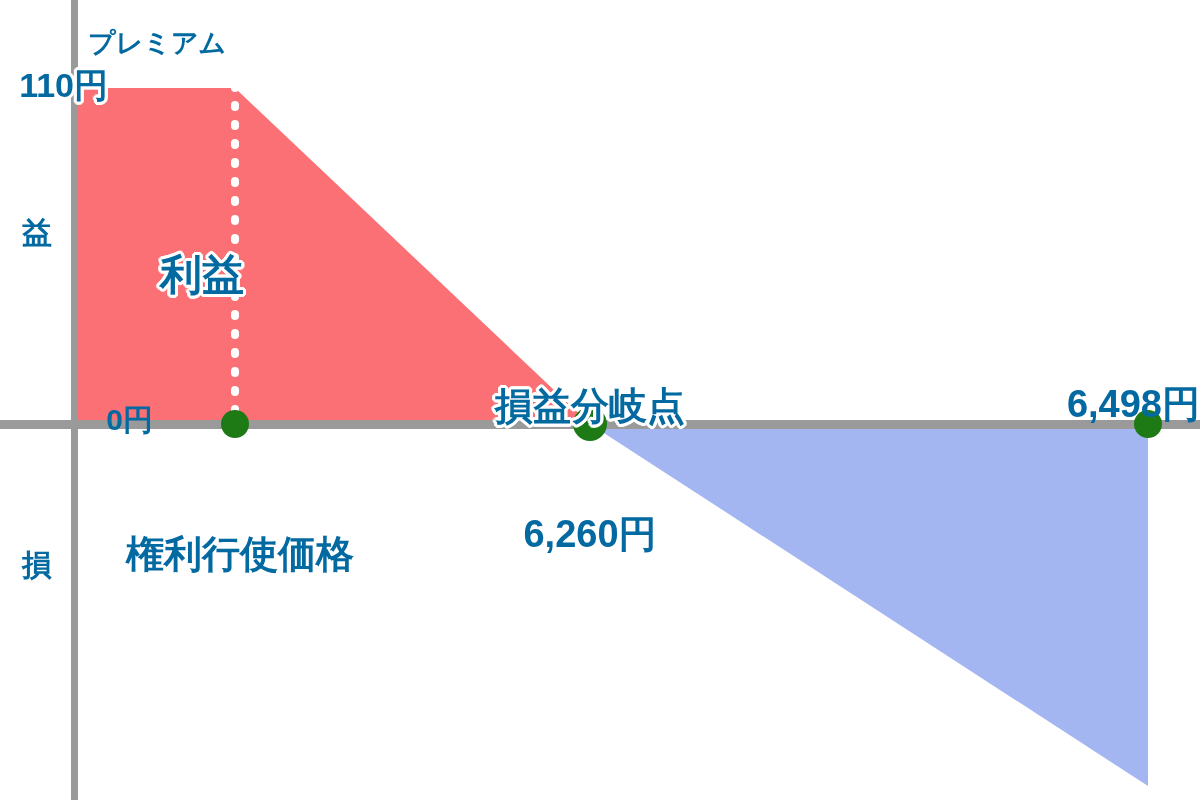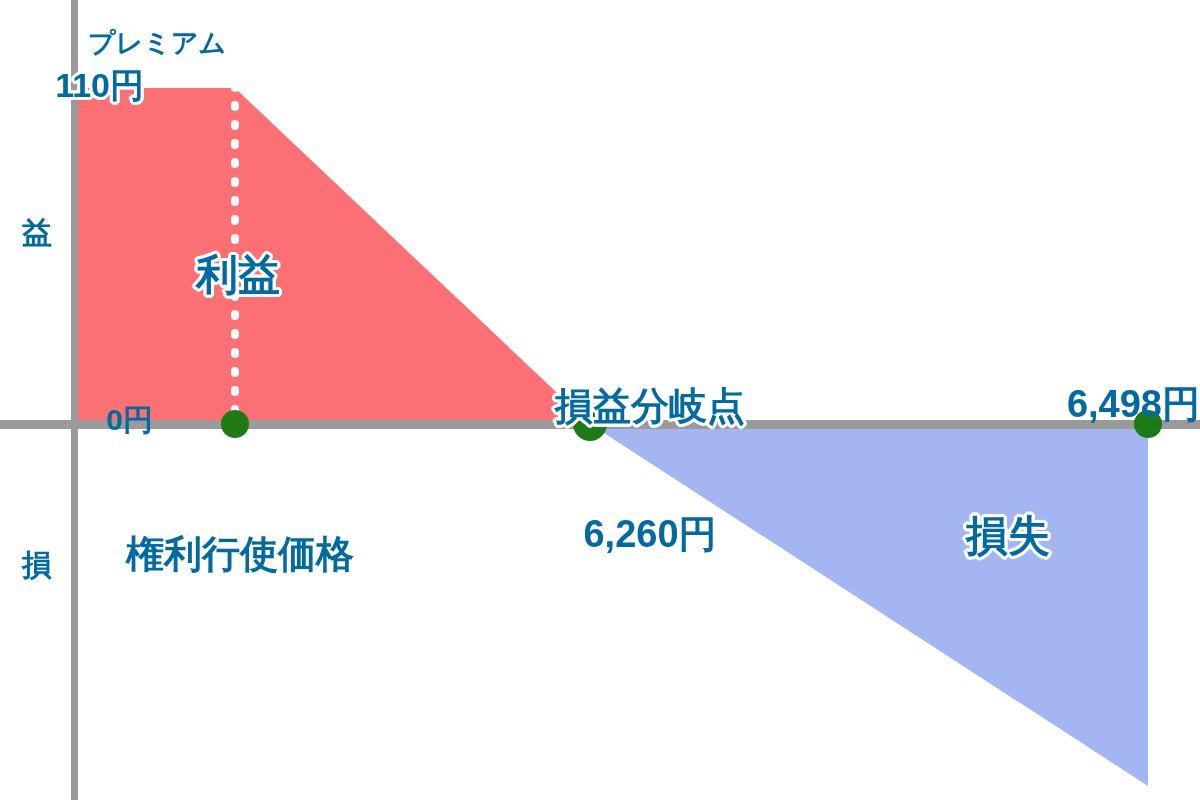--- a/index.html
+++ b/index.html
@@ -41,34 +41,33 @@
   .halo {
     text-shadow:
        3px  0px 0 #ffffff, -3px  0px 0 #ffffff,
        0px  3px 0 #ffffff,  0px -3px 0 #ffffff,
        2px  2px 0 #ffffff, -2px  2px 0 #ffffff,
        2px -2px 0 #ffffff, -2px -2px 0 #ffffff,
        3px  1px 0 #ffffff, -3px  1px 0 #ffffff,
        1px  3px 0 #ffffff,  1px -3px 0 #ffffff,
        3px -1px 0 #ffffff, -3px -1px 0 #ffffff,
       -1px  3px 0 #ffffff, -1px -3px 0 #ffffff;
-    padding-left: 36px;
   }
   .center { text-align: center; }
   .right  { text-align: right; }
 
   
   #label-premium      { left: 88px;  top: 28px;  font-size: 27px; }
   #label-y-top        { left: 0px;   top: 66px;  width: 108px; font-size: 34px; }
   #label-y-zero       { left: 0px;   top: 403px; width: 108px; font-size: 30px; margin-left: 45px; }
   #label-axis-profit  { left: 22px;  top: 216px; font-size: 30px; }
   #label-axis-loss    { left: 22px;  top: 548px; font-size: 30px; }
   #label-profit-area  { left: 160px; top: 251px; font-size: 42px; }
   #label-strike       { left: 60px;  top: 448px; width: 360px; font-size: 38px; }
-  #label-breakeven    { left: 464px; top: 300px; width: 300px; font-size: 38px; }
+  #label-breakeven    { left: 440px; top: 300px; width: 300px; font-size: 38px; }
   #label-settlement   { left: 870px; top: 298px; width: 330px; font-size: 38px; text-align: right; }
   #label-loss-area    { left: 930px; top: 512px; font-size: 42px; }
 </style>
 </head>
 <body>
 
 <div id="stage">
 
   <svg id="plot-svg" viewBox="0 0 1200 800">
 
@@ -105,15 +104,14 @@
 
   <div class="lbl halo center" id="label-breakeven">
     <div>損益分岐点</div>
     <div>6,260円</div>
   </div>
 
   <div class="lbl plain center" id="label-settlement">
     <div>6,498円</div>
   </div>
 
-  <div class="lbl halo" id="label-loss-area">損失</div>
 
 </div>
 
 </body></html>

